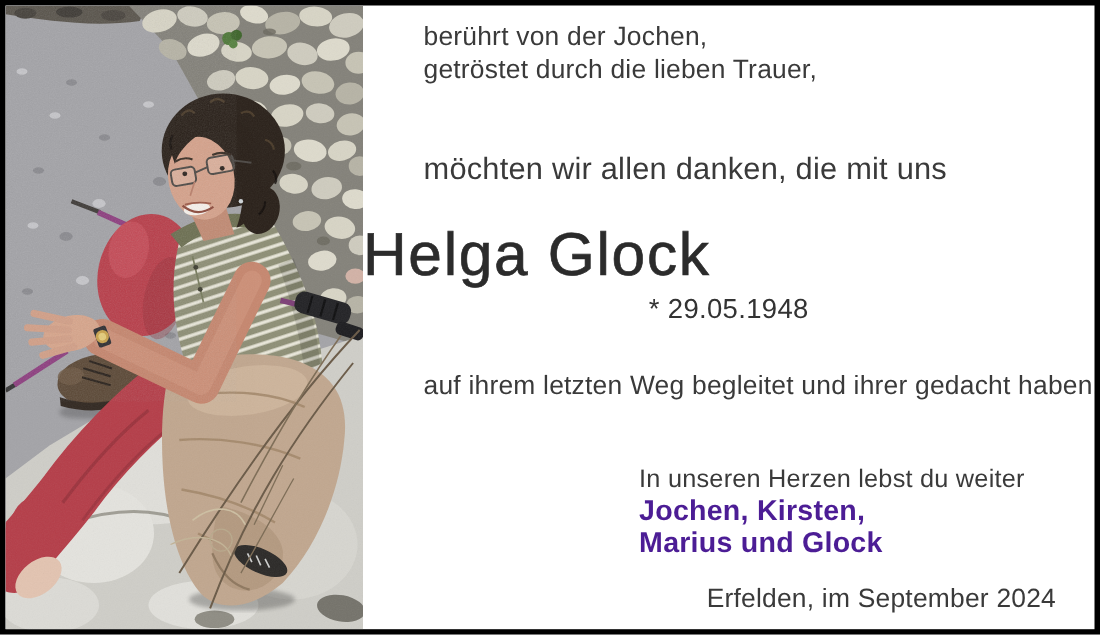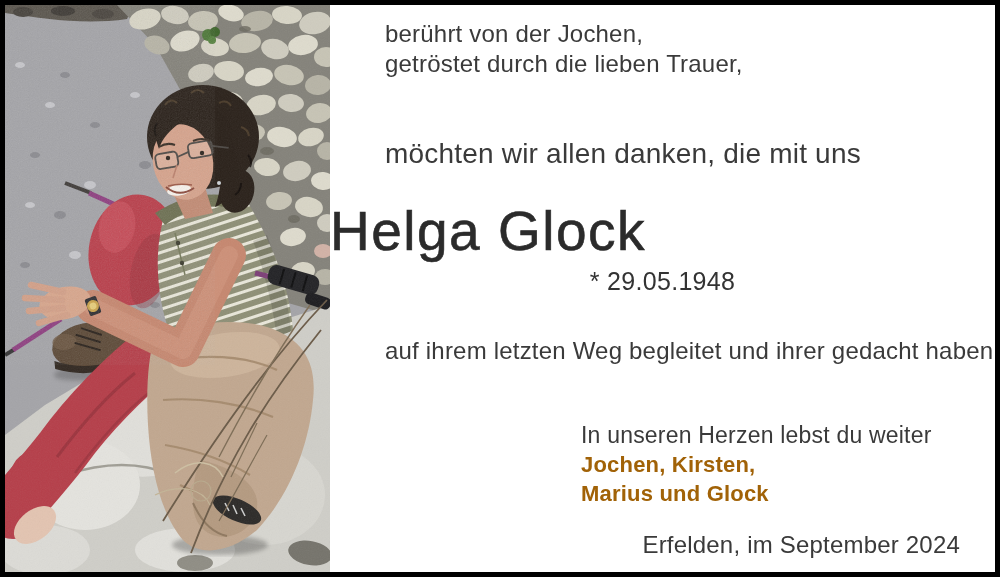--- a/index.html
+++ b/index.html
@@ -10,21 +10,21 @@
   .content{position:absolute;left:325px;top:0;right:0;bottom:0;color:#3a3a3a;}
   .intro{position:absolute;left:55px;top:14px;font-size:24px;line-height:30px;letter-spacing:.2px;white-space:nowrap;}
   .appeal{position:absolute;left:55px;top:133px;font-size:28px;letter-spacing:.2px;white-space:nowrap;}
   .name{position:absolute;left:0;top:196px;width:100%;margin:0;text-align:left;font-size:55px;line-height:60px;
         font-weight:400;color:#2b2b2b;letter-spacing:1.5px;-webkit-text-stroke:.6px #2b2b2b;}
   .dates{position:absolute;left:0;top:262px;width:100%;display:flex;justify-content:center;gap:78px;
          font-size:25px;letter-spacing:.3px;color:#333;}
   .closing{position:absolute;left:55px;top:332px;font-size:24px;letter-spacing:.2px;white-space:nowrap;}
   .family{position:absolute;left:203px;top:416px;line-height:29px;white-space:nowrap;margin-left:48px;}
   .family .memorial{font-size:23px;letter-spacing:.2px;}
-  .family .names{font-size:22px;font-weight:700;letter-spacing:.2px;color:#a16207;}
+  .family .names{font-size:26px;font-weight:700;letter-spacing:.2px;color:#4c1d95;}
   .place{position:absolute;right:35px;top:526px;font-size:24px;letter-spacing:.2px;text-align:center;white-space:nowrap;}
 </style>
 </head>
 <body>
 
 <div class="card">
   <div class="inner">
 
     <div class="photo">
       <svg viewBox="0 0 325 567" xmlns="http://www.w3.org/2000/svg">

